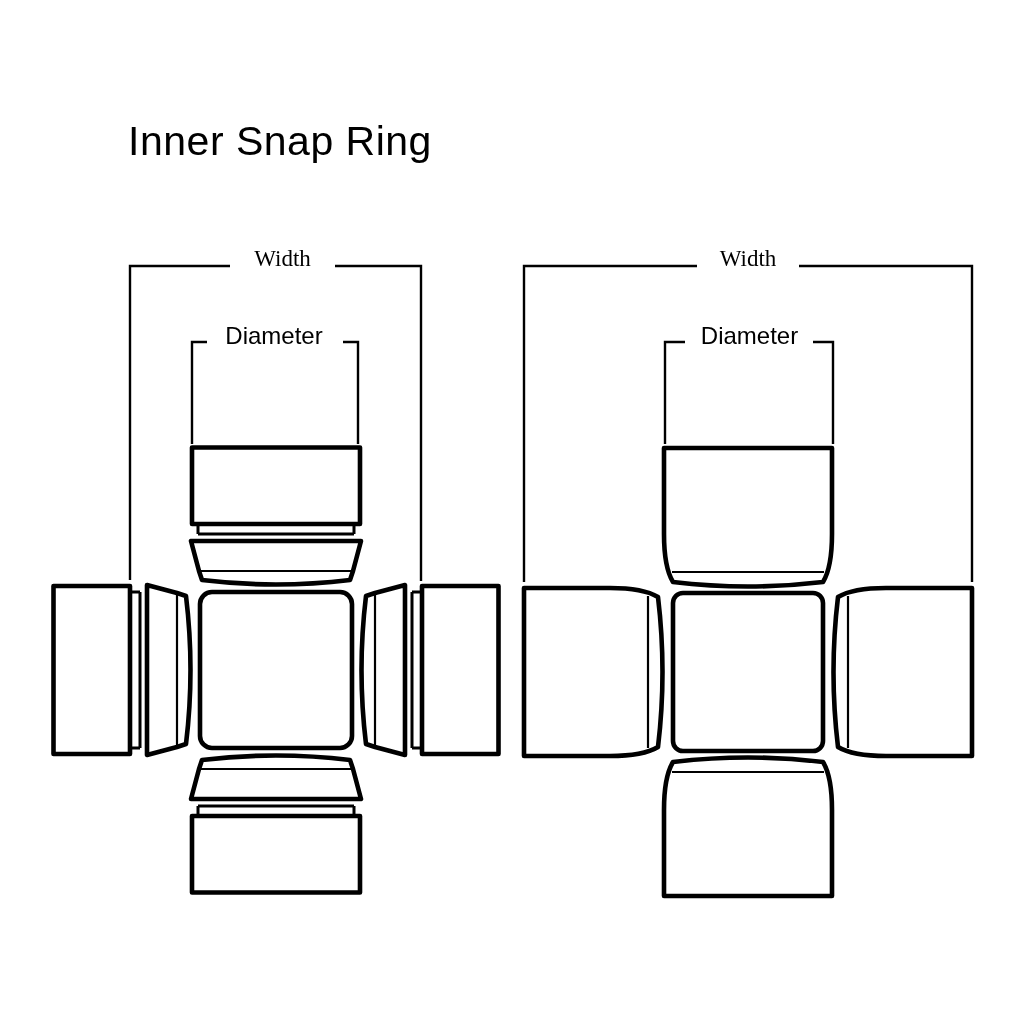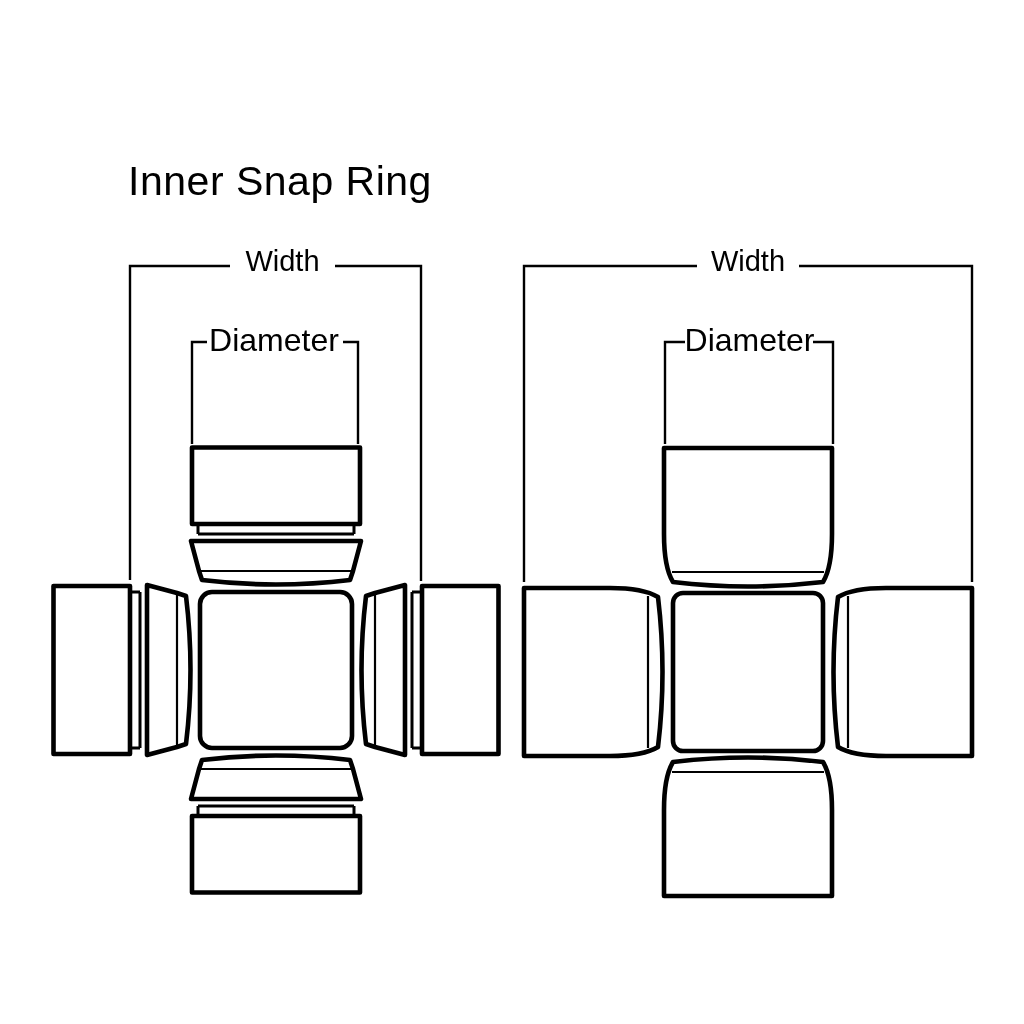--- a/index.html
+++ b/index.html
@@ -12,26 +12,26 @@
     overflow:hidden;
   }
   .drawing{position:absolute;left:0;top:0;width:1024px;height:1024px;}
   .s-thick{stroke-width:4.6;stroke-linejoin:round;}
   .s-mid{stroke-width:3;}
   .s-thin{stroke-width:2.2;}
   .s-bracket{stroke-width:2.4;stroke-linejoin:miter;}
   .f-white{fill:#ffffff;}
   .f-none{fill:none;}
   .label{position:absolute;text-align:center;line-height:1;white-space:nowrap;}
-  .title{font-size:41px;font-weight:400;letter-spacing:0.5px;margin-top:40px;}
+  .title{font-size:41px;font-weight:400;letter-spacing:0.5px;}
   .t-left{left:80px;top:121px;width:400px;}
   .t-right{left:551px;top:121px;width:400px;}
   .dim{font-weight:400;}
-  .dim-w{font-size:29px;}
-  .dim-d{font-size:32px;}
+  .dim-w{font-size:23px;font-family:Liberation Serif, serif;}
+  .dim-d{font-size:24px;}
   .w-left{left:230px;top:247px;width:105px;}
   .w-right{left:696px;top:247px;width:104px;}
   .d-left{left:204px;top:324px;width:140px;}
   .d-right{left:683px;top:324px;width:133px;}
 </style>
 </head>
 <body>
 
 <div class="canvas">
 

